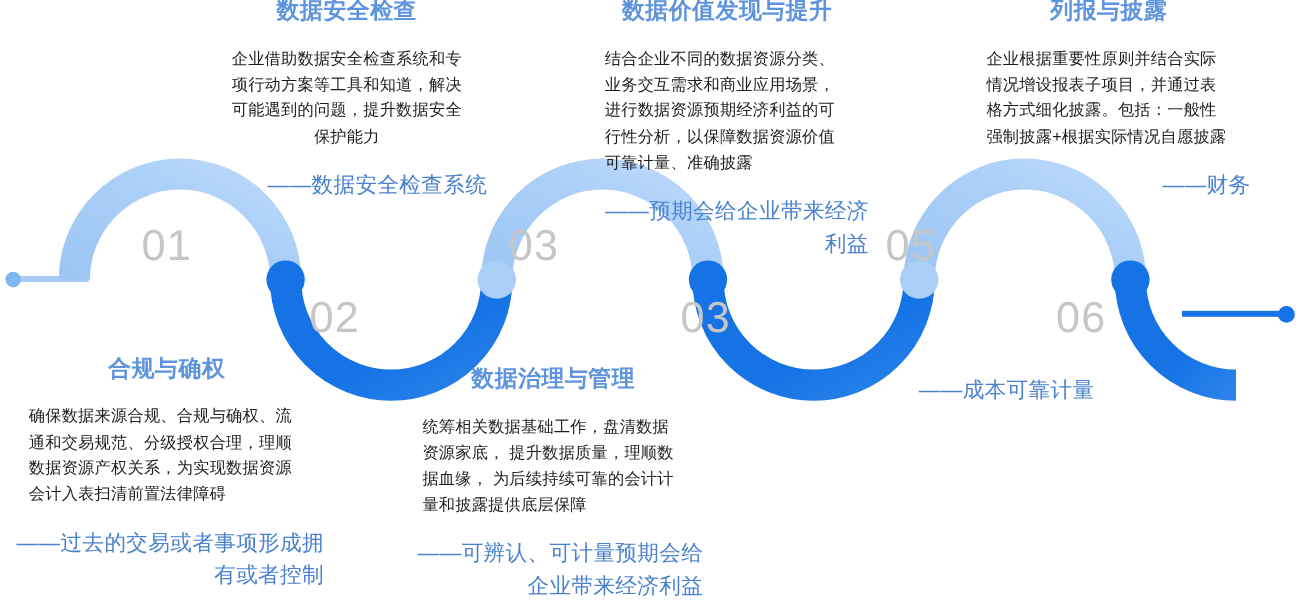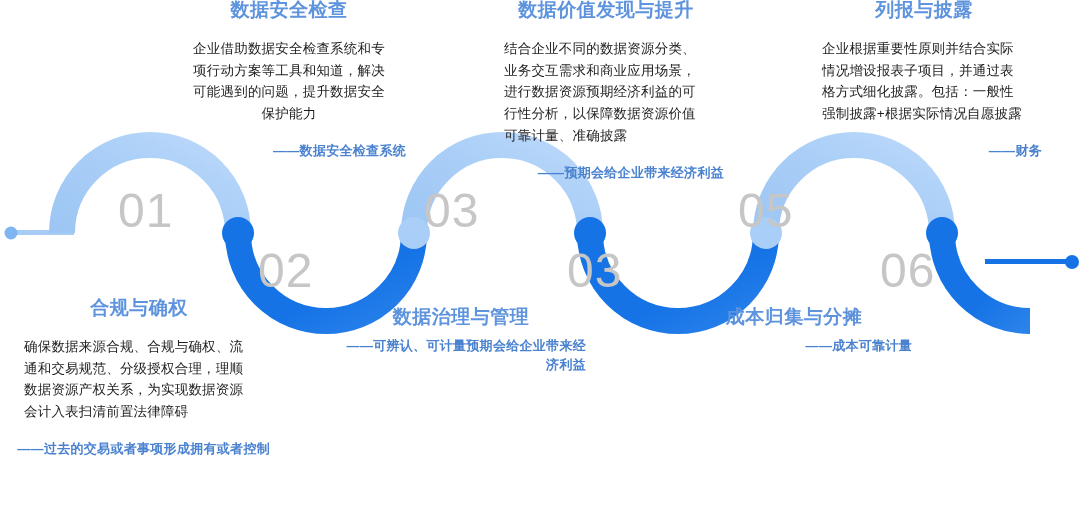--- a/index.html
+++ b/index.html
@@ -22,21 +22,21 @@
     top: 0;
     width: 1080px;
     height: 510px;
     z-index: 1;
   }
 
   .step-number {
     position: absolute;
     z-index: 2;
     font-family: "Liberation Sans", "DejaVu Sans", sans-serif;
-    font-size: 48px;
+    font-size: 36px;
     font-weight: 400;
     color: #c6c6c6;
     letter-spacing: 1px;
     line-height: 1;
     user-select: none;
   }
 
   .block {
     position: absolute;
     z-index: 3;
@@ -57,22 +57,22 @@
     font-weight: 400;
     color: #1d1d1f;
     line-height: 1.62;
     margin: 16px;
     letter-spacing: 0.2px;
   }
   .block-body.center { text-align: center; }
   .block-body.left { text-align: left; }
 
   .block-note {
-    font-size: 13px;
-    font-weight: 700;
+    font-size: 18px;
+    font-weight: 400;
     color: #4a82cf;
     line-height: 1.5;
     margin: 7px 0 0 0;
     letter-spacing: 0.3px;
   }
   .block-note.right { text-align: right; }
 
   
   #block-1 { left: 8px;   top: 296px; width: 262px; }
   #block-2 { left: 172px; top: -2px;  width: 234px; }
@@ -150,31 +150,31 @@
 </div>
 
 <div class="block" id="block-2">
   <h3 class="block-title center">数据安全检查</h3>
   <p class="block-body center">企业借助数据安全检查系统和专项行动方案等工具和知道，解决可能遇到的问题，提升数据安全保护能力</p>
   <p class="block-note right">——数据安全检查系统</p>
 </div>
 
 <div class="block" id="block-3">
   <h3 class="block-title center">数据治理与管理</h3>
+  <p class="block-body left">统筹相关数据基础工作，盘清数据资源家底， 提升数据质量，理顺数据血缘， 为后续持续可靠的会计计量和披露提供底层保障</p>
   <p class="block-note right">——可辨认、可计量预期会给企业带来经济利益</p>
 </div>
 
 <div class="block" id="block-4">
   <h3 class="block-title center">数据价值发现与提升</h3>
   <p class="block-body left">结合企业不同的数据资源分类、业务交互需求和商业应用场景，进行数据资源预期经济利益的可行性分析，以保障数据资源价值可靠计量、准确披露</p>
   <p class="block-note right">——预期会给企业带来经济利益</p>
 </div>
 
 <div class="block" id="block-5">
-  <h3 class="block-title center">成本归集与分摊</h3>
   <p class="block-note right">——成本可靠计量</p>
 </div>
 
 <div class="block" id="block-6">
   <h3 class="block-title center">列报与披露</h3>
   <p class="block-body left">企业根据重要性原则并结合实际情况增设报表子项目，并通过表格方式细化披露。包括：一般性强制披露+根据实际情况自愿披露</p>
   <p class="block-note right">——财务</p>
 </div>
 
 </body></html>

